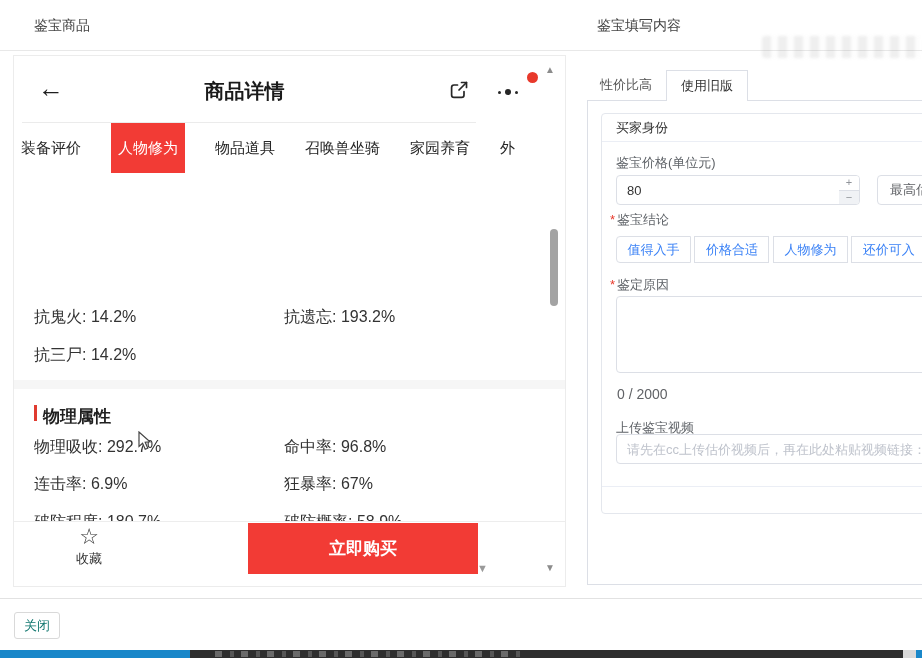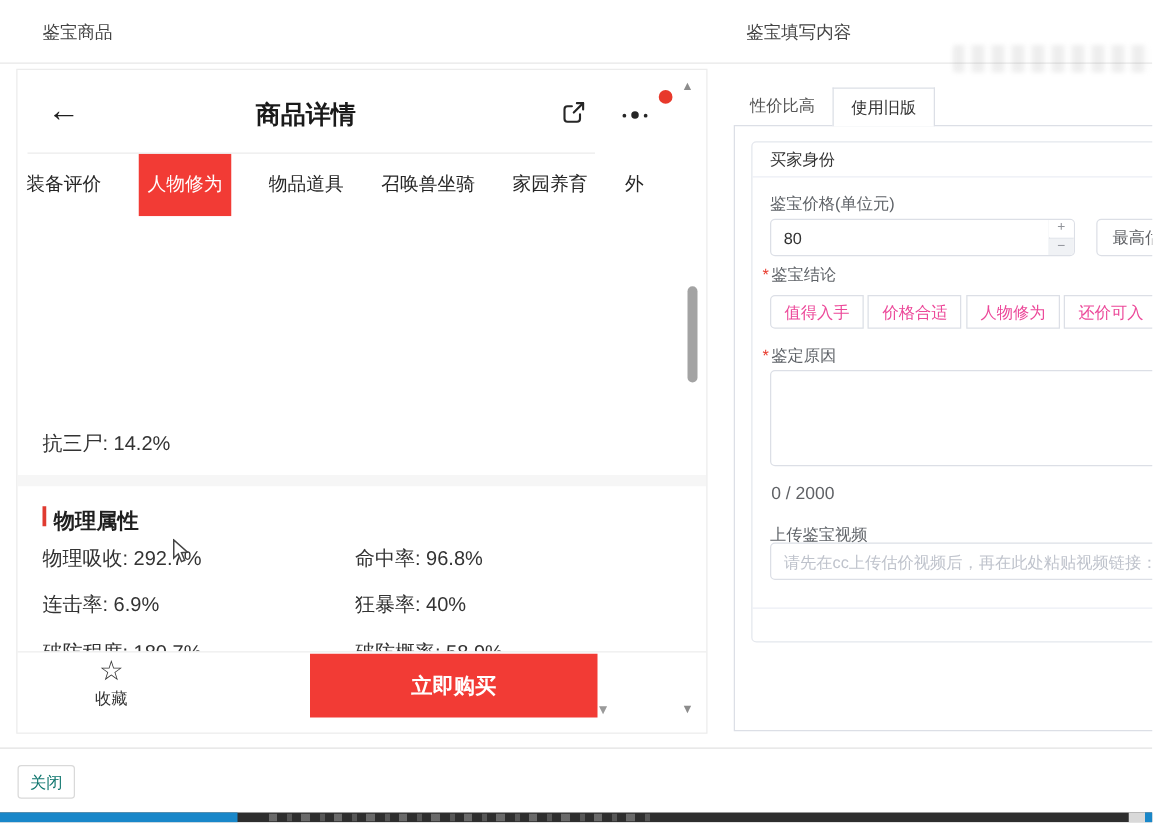--- a/index.html
+++ b/index.html
@@ -90,21 +90,21 @@
   .spin-up, .spin-dn { position:absolute; right:0; width:20px; height:14px; text-align:center;
                        font-size:11px; line-height:13px; color:#909399; cursor:pointer; }
   .spin-up { top:0; background:#fff; border-radius:0 3px 0 0; }
   .spin-dn { bottom:0; background:#f0f2f5; border-top:1px solid #dcdfe6; border-radius:0 0 3px 0; }
   .est-btn { position:absolute; left:275px; top:61px; width:160px; height:30px; background:#fff;
              border:1px solid #dcdfe6; border-radius:4px; font-size:13px; color:#606266;
              text-align:left; padding-left:12px; font-family:inherit; cursor:pointer; }
 
   .btn-group { position:absolute; left:14px; top:122px; height:27px; white-space:nowrap; }
   .opt-btn { display:inline-block; vertical-align:top; width:75px; height:27px; margin-left:-1px;
-             background:#fff; border:1px solid #dcdfe6; font-size:13px; color:#ec4899;
+             background:#fff; border:1px solid #dcdfe6; font-size:13px; color:#3b82f6;
              text-align:center; line-height:25px; font-family:inherit; cursor:pointer; }
   .opt-btn:first-child { margin-left:0; border-radius:4px 0 0 4px; }
 
   .reason-area { position:absolute; left:14px; top:182px; right:-6px; height:77px;
                  border:1px solid #dcdfe6; border-radius:4px; resize:none; outline:none;
                  font-family:inherit; font-size:13px; padding:6px 8px; color:#333; }
   .counter { position:absolute; left:15px; top:272px; font-size:14px; color:#606266; }
   .video-input { position:absolute; left:14px; top:320px; right:-6px; height:30px;
                  border:1px solid #dcdfe6; border-radius:4px; outline:none; padding-left:10px;
                  font-size:13px; color:#333; font-family:inherit; }
@@ -150,37 +150,41 @@
     <div class="pp-tabs">
       <span class="pp-tab">装备评价</span>
       <span class="pp-tab active">人物修为</span>
       <span class="pp-tab">物品道具</span>
       <span class="pp-tab">召唤兽坐骑</span>
       <span class="pp-tab">家园养育</span>
       <span class="pp-tab">外</span>
     </div>
 
     <div class="pp-content">
+      <div class="stat-row" style="top:134px">
+        <span class="c1">抗鬼火: 14.2%</span>
+        <span class="c2">抗遗忘: 193.2%</span>
+      </div>
       <div class="stat-row" style="top:172px">
         <span class="c1">抗三尸: 14.2%</span>
       </div>
 
       <div class="sep-band" style="top:207px"></div>
 
       <div class="sec-header" style="top:232px">
         <span class="bar"></span>
         <span class="txt">物理属性</span>
       </div>
       <div class="stat-row" style="top:264px">
         <span class="c1">物理吸收: 292.7%</span>
         <span class="c2">命中率: 96.8%</span>
       </div>
       <div class="stat-row" style="top:301px">
         <span class="c1">连击率: 6.9%</span>
-        <span class="c2">狂暴率: 40%</span>
+        <span class="c2">狂暴率: 67%</span>
       </div>
       <div class="stat-row" style="top:339px">
         <span class="c1">破防程度: 180.7%</span>
         <span class="c2">破防概率: 58.9%</span>
       </div>
 
     </div>
 
     <div class="pp-footer">
       <div class="fav">

